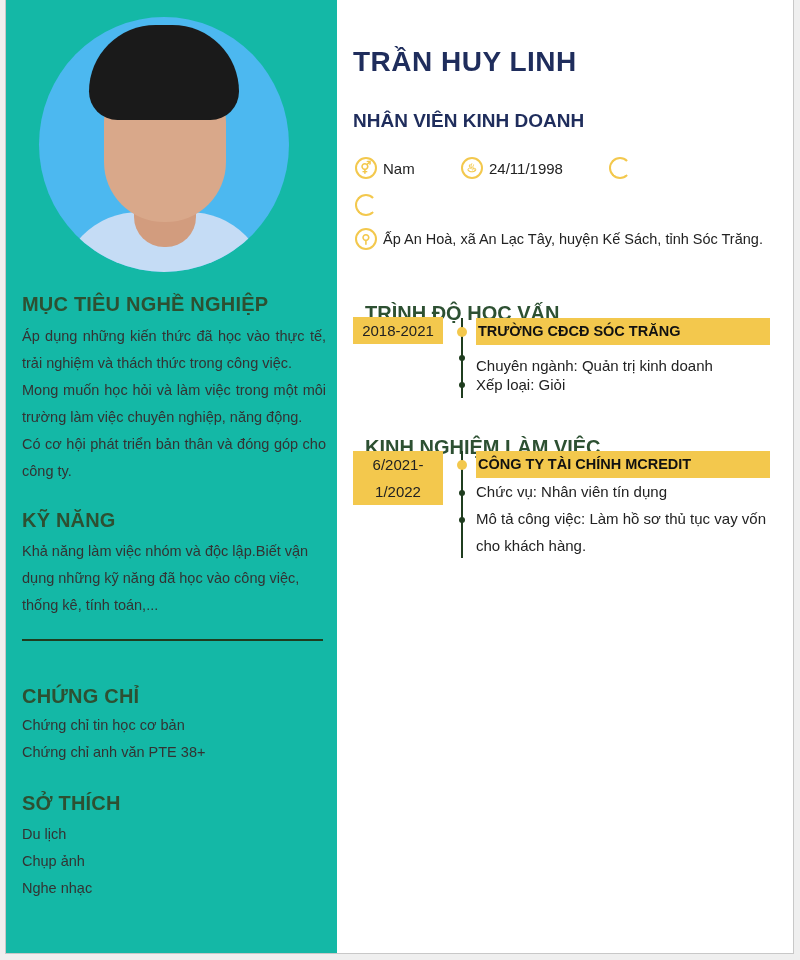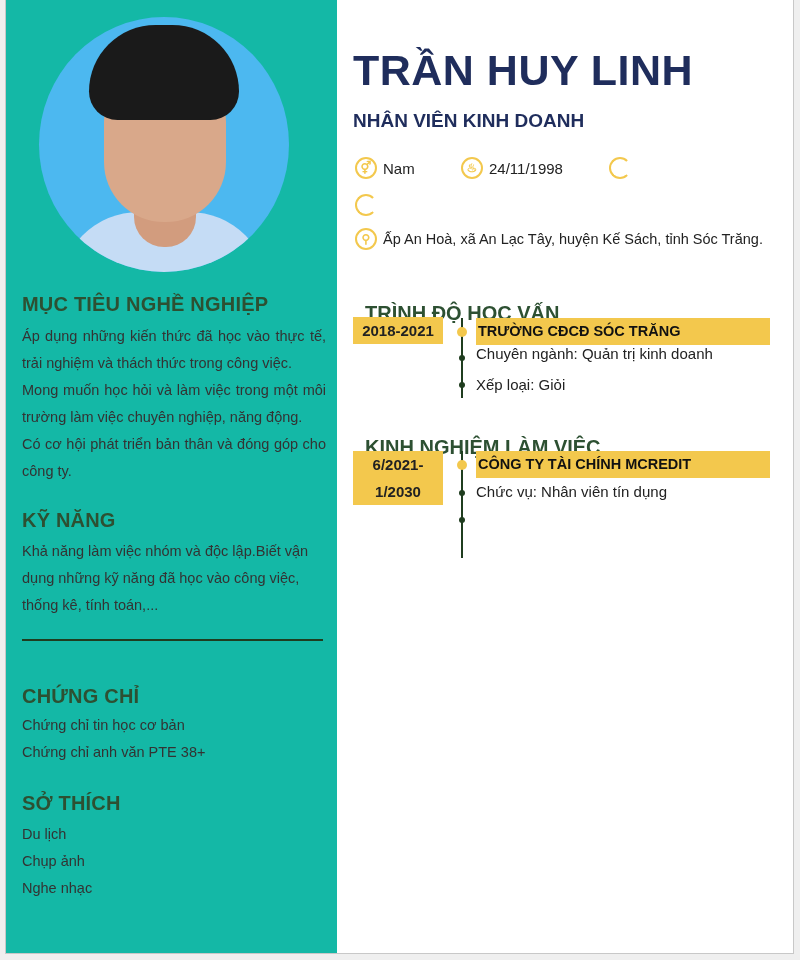--- a/index.html
+++ b/index.html
@@ -10,27 +10,27 @@
   .avatar .hair { position:absolute; left:50px; top:8px; width:150px; height:95px; background:#1a1a1a; border-radius:70px 70px 30px 30px; }
   .avatar .face { position:absolute; left:65px; top:55px; width:122px; height:150px; background:#d9a88a; border-radius:50px 50px 60px 60px; }
   .avatar .shirt { position:absolute; left:20px; top:195px; width:210px; height:90px; background:#c5dcf5; border-radius:80px 80px 0 0; }
   .avatar .neck { position:absolute; left:95px; top:180px; width:62px; height:50px; background:#d29c7e; border-radius:0 0 30px 30px; }
   .lh { position:absolute; left:16px; color:#2d5032; font-weight:bold; font-size:20px; margin:0; letter-spacing:0.2px; }
   .lp { position:absolute; left:16px; width:304px; color:#333; font-size:14.5px; line-height:27px; margin:0; text-align:justify; }
   .lp.nojust { text-align:left; }
   .divider { position:absolute; left:16px; top:639px; width:301px; height:2px; background:#1f3d1f; }
   .list { position:absolute; left:16px; margin:0; padding:0; list-style:none; font-size:14.5px; color:#333; }
   .list li { height:27px; line-height:27px; }
-  .name { position:absolute; left:347px; top:46px; margin:0; font-size:43px; font-weight:bold; color:#1f2d5c; letter-spacing:0.5px; }
+  .name { position:absolute; left:347px; top:46px; margin:0; font-size:28px; font-weight:bold; color:#1f2d5c; letter-spacing:0.5px; }
   .role { position:absolute; left:347px; top:110px; margin:0; font-size:19px; font-weight:bold; color:#1f2d5c; }
   .contact { position:absolute; display:flex; align-items:center; font-size:15px; color:#222; }
   .cicon { width:22px; height:22px; border:2px solid #f3c84d; border-radius:50%; box-sizing:border-box; display:inline-flex; align-items:center; justify-content:center; color:#f3c84d; font-size:12px; font-weight:bold; margin-right:6px; }
   .cicon.partial { border-right-color:transparent; }
   .sh { position:absolute; left:347px; margin:12px; font-size:20px; font-weight:bold; color:#2d5032; }
-  .date { position:absolute; left:347px; width:90px; background:#f3c84d; color:#222; font-size:15px; text-align:center; line-height:27px;font-weight:bold; }
+  .date { position:absolute; left:347px; width:90px; background:#f3c84d; color:#222; font-size:15px; text-align:center; line-height:27px; }
   .tline { position:absolute; left:455px; width:2px; background:#1f3d1f; }
   .bigdot { position:absolute; left:451px; width:10px; height:10px; border-radius:50%; background:#f3c84d; }
   .smalldot { position:absolute; left:453px; width:6px; height:6px; border-radius:50%; background:#1f3d1f; }
   .org { position:absolute; left:470px; width:294px; height:27px; line-height:27px; background:#f3c84d; color:#111; font-weight:bold; font-size:14.5px; padding-left:2px; box-sizing:border-box; }
   .det { position:absolute; left:470px; width:300px; font-size:15px; color:#222; line-height:27px; }
 </style>
 </head>
 <body>
 
 <div class="page">
@@ -90,29 +90,30 @@
     <span class="cicon">⚲</span>
     <span>Ấp An Hoà, xã An Lạc Tây, huyện Kế Sách, tỉnh Sóc Trăng.</span>
   </div>
 
   <h2 class="sh" style="top:290px">TRÌNH ĐỘ HỌC VẤN</h2>
   <div class="date" style="top:317px">2018-2021</div>
   <div class="tline" style="top:318px; height:80px"></div>
   <div class="bigdot" style="top:327px"></div>
   <div class="org" style="top:318px">TRƯỜNG CĐCĐ SÓC TRĂNG</div>
   <div class="smalldot" style="top:355px"></div>
-  <div class="det" style="top:340px">Chuyên ngành: Quản trị kinh doanh</div>
+  <div class="det" style="top:352px">Chuyên ngành: Quản trị kinh doanh</div>
   <div class="smalldot" style="top:382px"></div>
   <div class="det" style="top:371px">Xếp loại: Giỏi</div>
 
   <h2 class="sh" style="top:424px">KINH NGHIỆM LÀM VIỆC</h2>
   <div class="date" style="top:451px; height:54px">
     <div>6/2021-</div>
-    <div>1/2030</div>
+    <div>1/2022</div>
   </div>
   <div class="tline" style="top:451px; height:107px"></div>
   <div class="bigdot" style="top:460px"></div>
   <div class="org" style="top:451px">CÔNG TY TÀI CHÍNH MCREDIT</div>
   <div class="smalldot" style="top:490px"></div>
   <div class="det" style="top:478px">Chức vụ: Nhân viên tín dụng</div>
   <div class="smalldot" style="top:517px"></div>
+  <div class="det" style="top:505px">Mô tả công việc: Làm hồ sơ thủ tục vay vốn cho khách hàng.</div>
 
 </div>
 
 </body></html>

